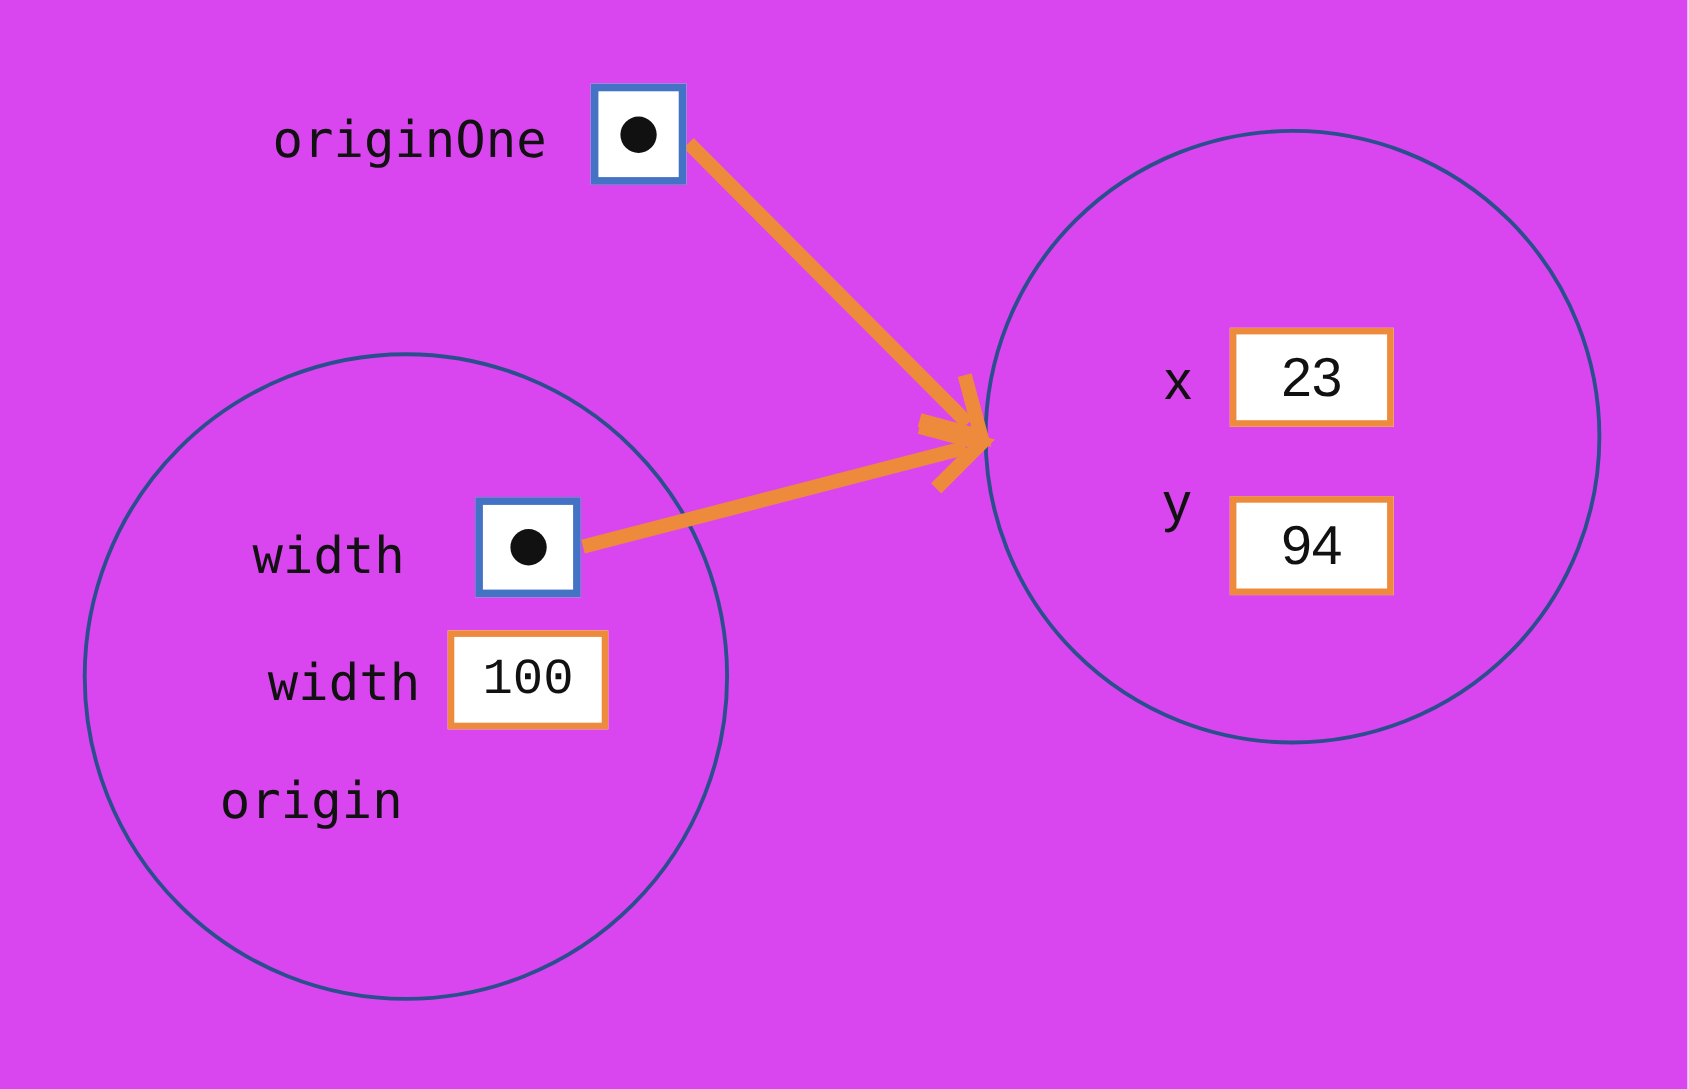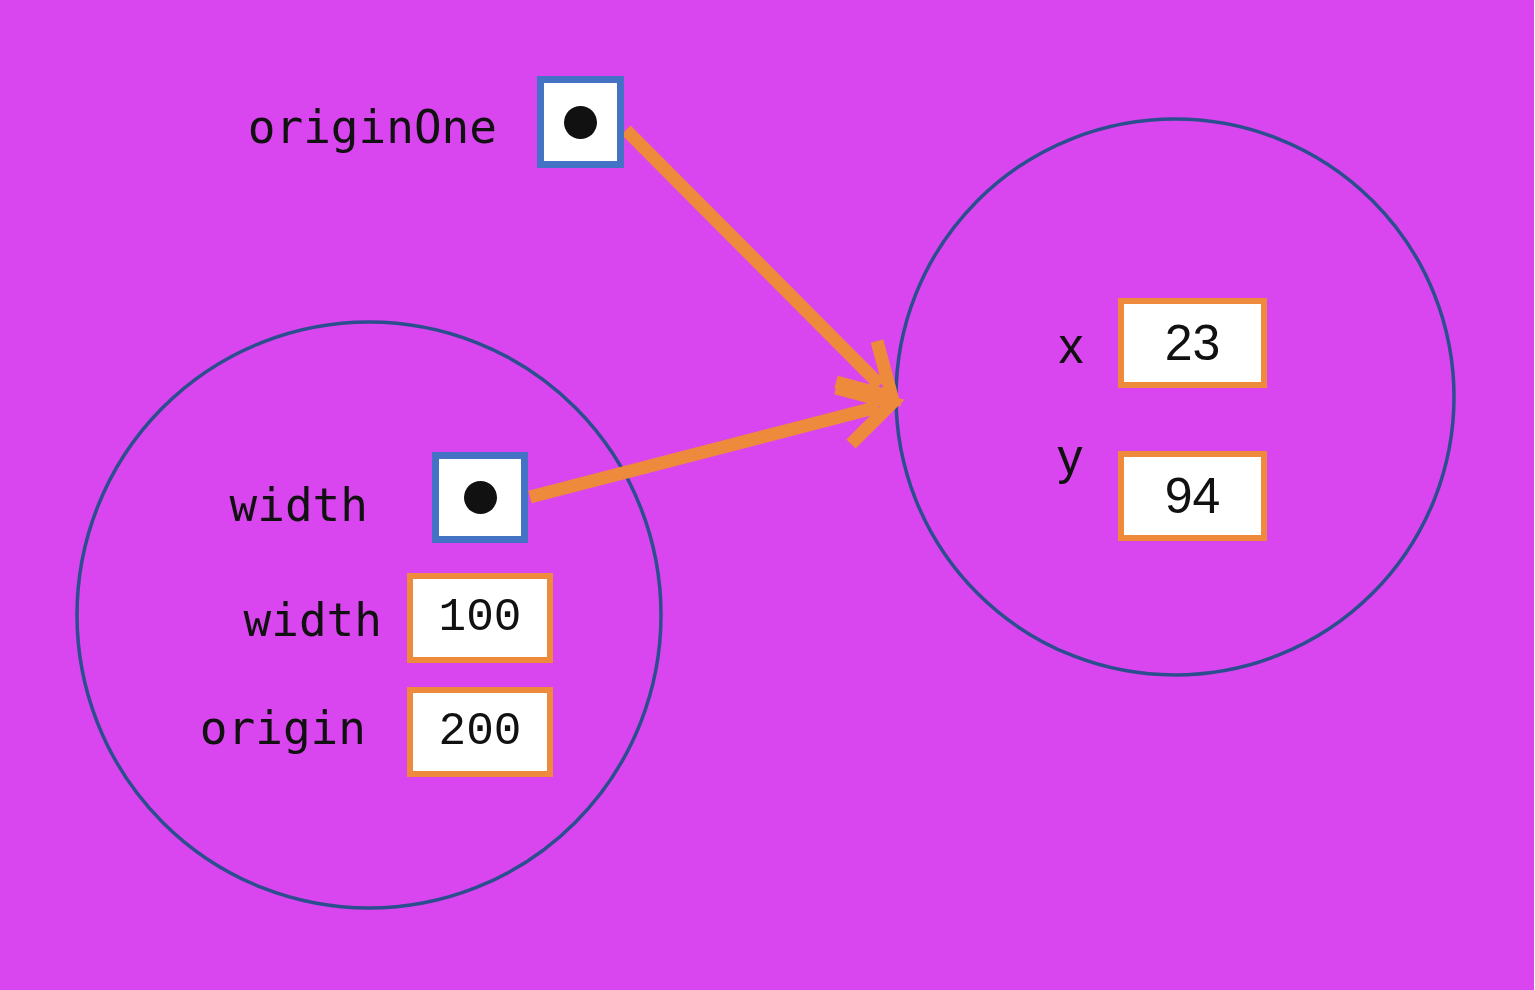--- a/index.html
+++ b/index.html
@@ -118,23 +118,20 @@
   </div>
 
   <div class="abs mono-label" style="left:62px; top:592px; width:320px;">width</div>
 
   <div class="abs value-box" style="left:407px; top:573px; width:146px; height:90px;">
     <span class="mono-value">100</span>
   </div>
 
   <div class="abs mono-label" style="left:46px; top:700px; width:320px;">origin</div>
 
-  <div class="abs value-box" style="left:407px; top:687px; width:146px; height:90px;">
-    <span class="mono-value">200</span>
-  </div>
 
   <div class="abs sans-label" style="left:1021px; top:318px; width:100px;">x</div>
 
   <div class="abs value-box" style="left:1118px; top:298px; width:149px; height:90px;">
     <span class="sans-value">23</span>
   </div>
 
   <div class="abs sans-label" style="left:1020px; top:429px; width:100px;">y</div>
 
   <div class="abs value-box" style="left:1118px; top:410px; width:149px; height:90px;margin-top:41px;">

